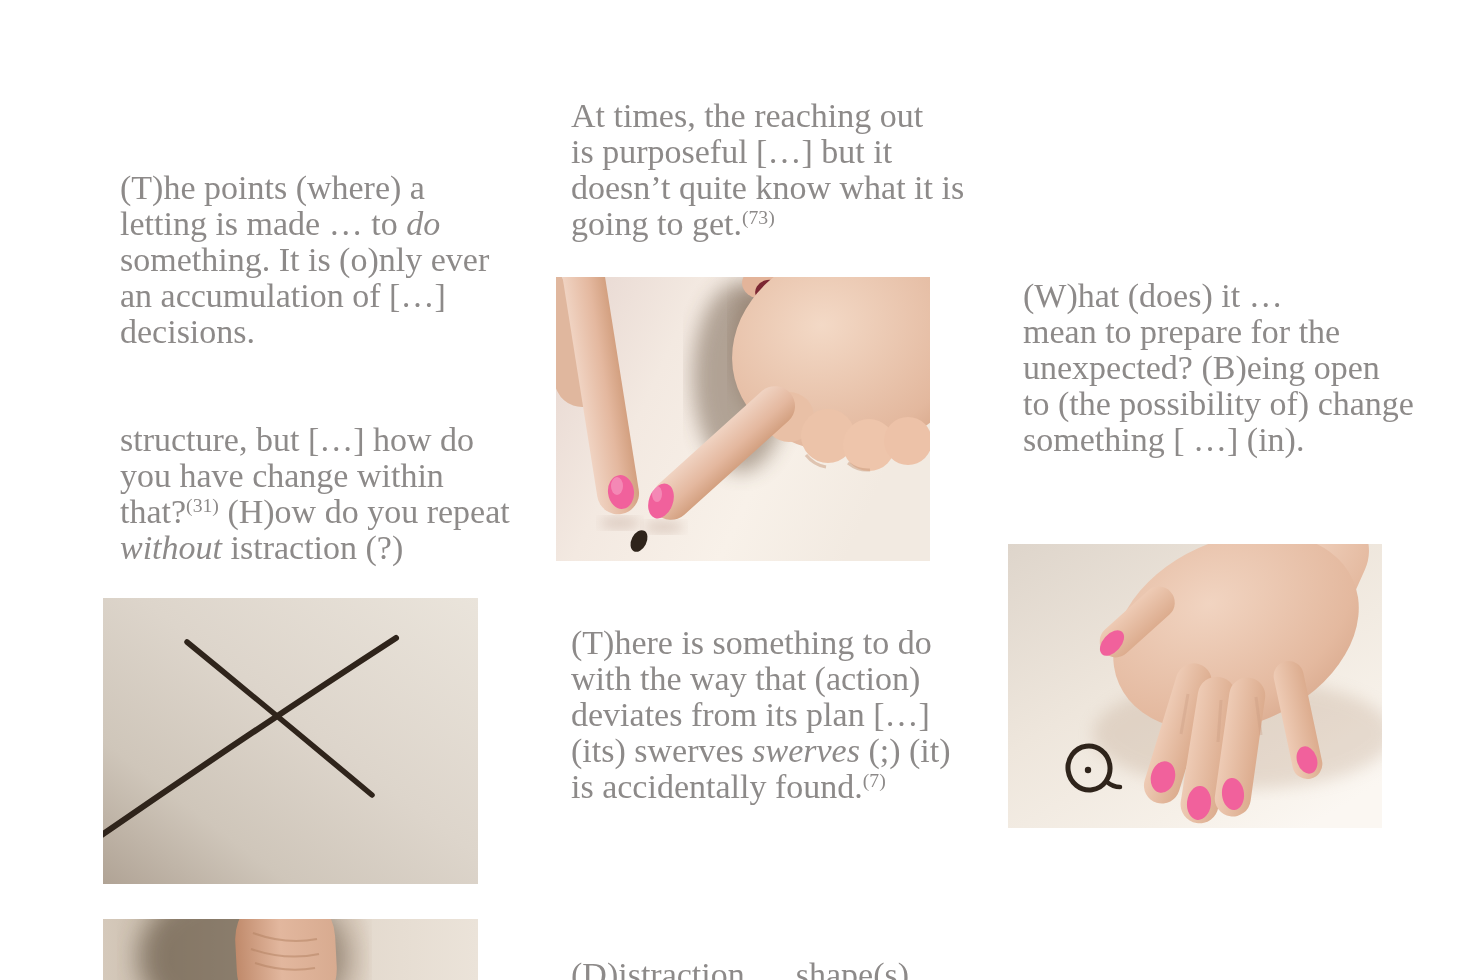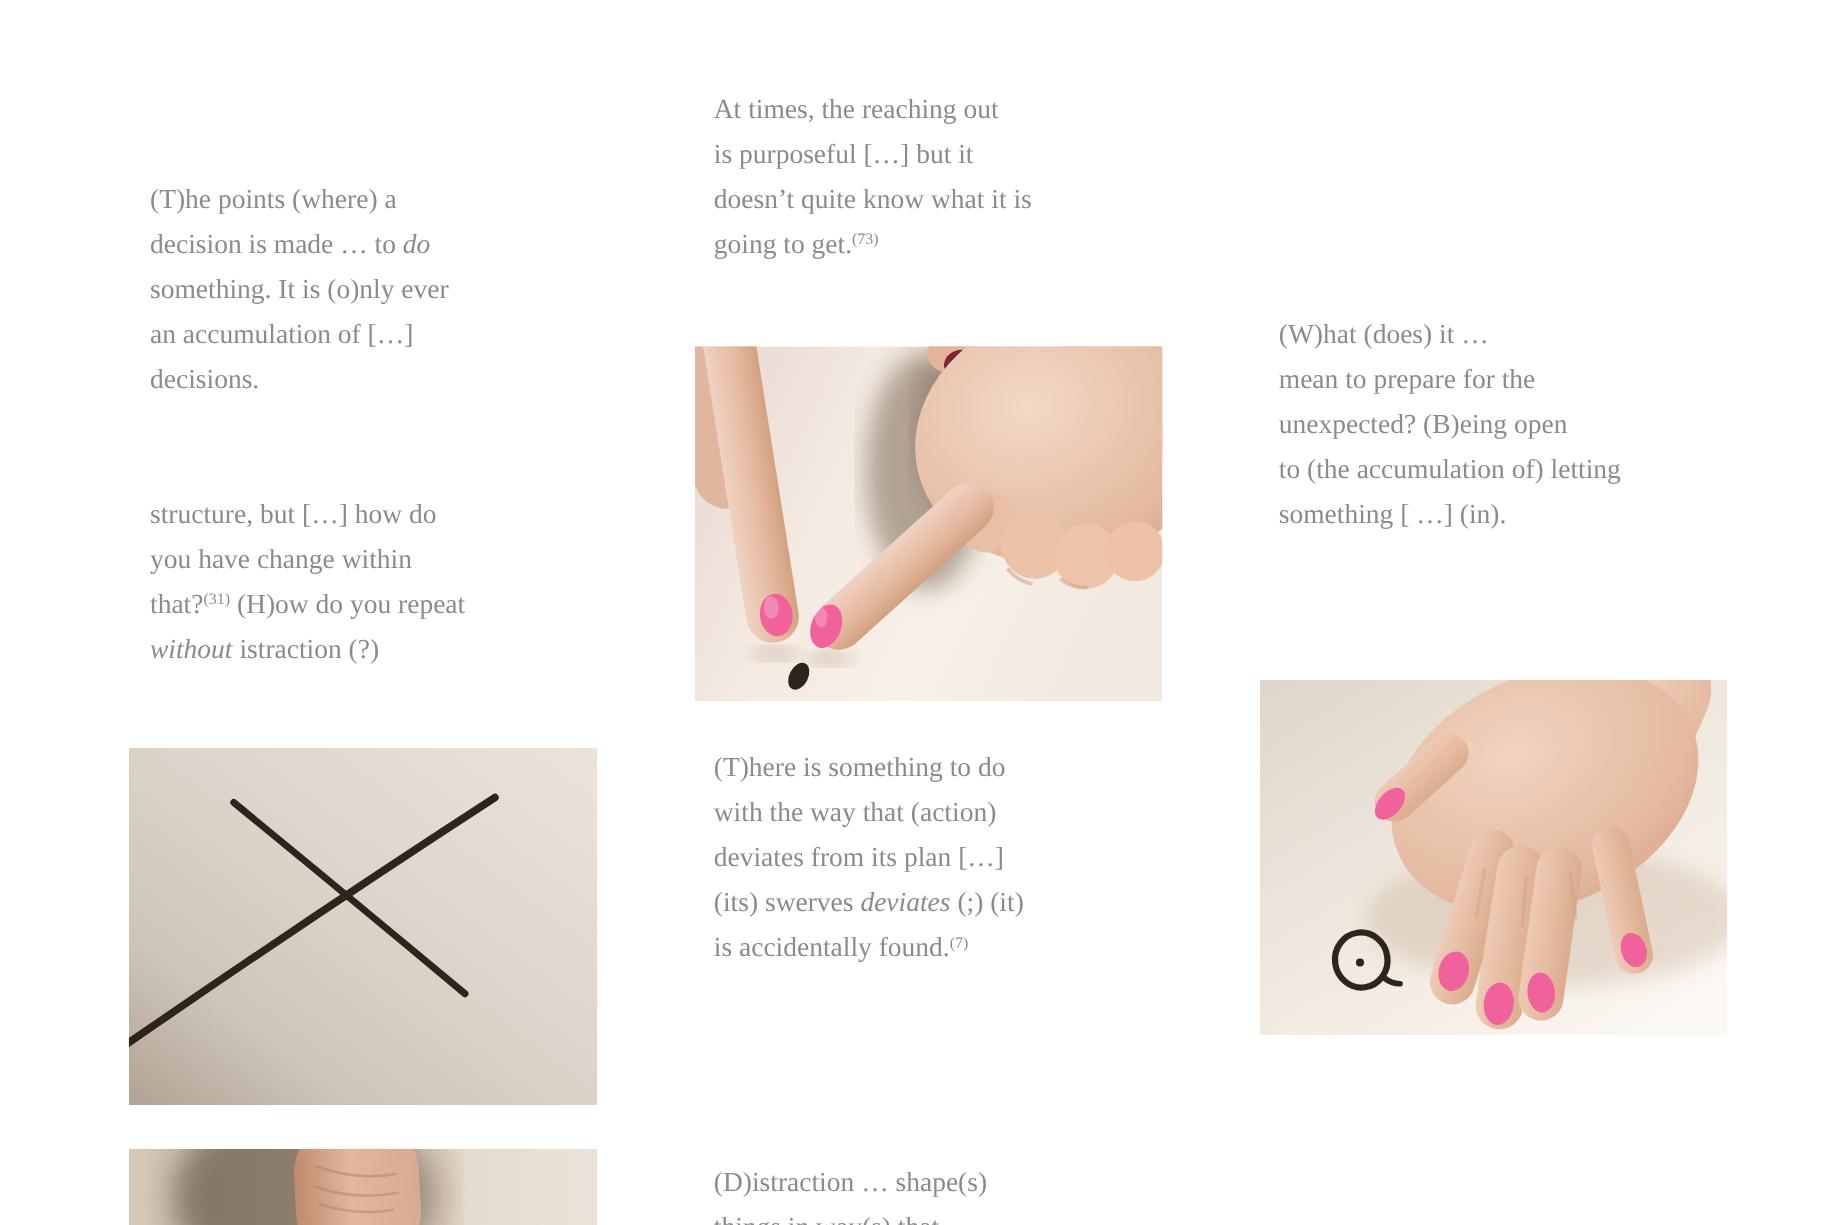--- a/index.html
+++ b/index.html
@@ -3,23 +3,24 @@
 <meta charset="utf-8">
 <style>
   html,body{margin:0;padding:0}
   body{
     width:1476px;height:980px;position:relative;overflow:hidden;
     background:var(--page_bg,#ffffff);
     font-family:"Liberation Serif","DejaVu Serif",serif;
   }
   .tb{
     position:absolute;
-    font-size:22px;line-height:36px;
+    font-size:34px;line-height:36px;
     color:var(--text_gray,#8d8a89);
     white-space:nowrap;
+    margin-top:29px;
   }
   .tb em{}
   .tb sup{font-size:58%;line-height:0;vertical-align:baseline;position:relative;top:-0.55em}
   .fig{position:absolute;overflow:hidden}
   .fig svg{display:block;width:100%;height:100%}
   .nail{fill:var(--nail_pink,#f1619c)}
   .naildark{fill:var(--nail_dark_red,#7c2733)}
   .ink{stroke:var(--ink_dark,#2f241b)}
   .inkfill{fill:var(--ink_dark,#2f241b)}
   
@@ -30,26 +31,26 @@
   #t-mid3{left:571px;top:928px}
   #t-right1{left:1023px;top:249px}
   #f-x{left:103px;top:598px;width:375px;height:286px}
   #f-hands{left:556px;top:277px;width:374px;height:284px}
   #f-circle{left:1008px;top:544px;width:374px;height:284px}
   #f-finger{left:103px;top:919px;width:375px;height:61px}
 </style>
 </head>
 <body style="--page_bg: #ffffff; --text_gray: #8d8a89; --ink_dark: #2f241b; --nail_pink: #f1619c; --nail_dark_red: #7c2733; --skin_light: #f2d8c8; --skin_mid: #e2b69c; --skin_shadow: #c08d72; --paper_beige: #ddd5cb;">
 
-<div class="tb" id="t-left1"><span>(T)he points (where) a</span><br><span>decision is made … to </span><em>do</em><br><span>something. It is (o)nly ever</span><br><span>an accumulation of […]</span><br><span>decisions.</span></div>
+<div class="tb" id="t-left1"><span>(T)he points (where) a</span><br><span>letting is made … to </span><em>do</em><br><span>something. It is (o)nly ever</span><br><span>an accumulation of […]</span><br><span>decisions.</span></div>
 <div class="tb" id="t-left2"><br><span>structure, but […] how do</span><br><span>you have change within</span><br><span>that?</span><sup>(31)</sup><span> (H)ow do you repeat</span><br><em>without</em><span> istraction (?)</span></div>
 <div class="tb" id="t-mid1"><span>At times, the reaching out</span><br><span>is purposeful […] but it</span><br><span>doesn’t quite know what it is</span><br><span>going to get.</span><sup>(73)</sup></div>
-<div class="tb" id="t-mid2"><span>(T)here is something to do</span><br><span>with the way that (action)</span><br><span>deviates from its plan […]</span><br><span>(its) swerves </span><em>deviates</em><span> (;) (it)</span><br><span>is accidentally found.</span><sup>(7)</sup></div>
+<div class="tb" id="t-mid2"><span>(T)here is something to do</span><br><span>with the way that (action)</span><br><span>deviates from its plan […]</span><br><span>(its) swerves </span><em>swerves</em><span> (;) (it)</span><br><span>is accidentally found.</span><sup>(7)</sup></div>
 <div class="tb" id="t-mid3"><span>(D)istraction … shape(s)</span><br><span>things in way(s) that</span></div>
-<div class="tb" id="t-right1"><span>(W)hat (does) it …</span><br><span>mean to prepare for the</span><br><span>unexpected? (B)eing open</span><br><span>to (the accumulation of) letting</span><br><span>something [ …] (in).</span></div>
+<div class="tb" id="t-right1"><span>(W)hat (does) it …</span><br><span>mean to prepare for the</span><br><span>unexpected? (B)eing open</span><br><span>to (the possibility of) change</span><br><span>something [ …] (in).</span></div>
 
 <div class="fig" id="f-x" aria-label="Hand-drawn dark X mark on beige paper">
   <svg viewBox="0 0 375 286">
     <defs>
       <linearGradient id="gx" x1="0" y1="1" x2="1" y2="0">
         <stop offset="0" stop-color="#b0a395"></stop>
         <stop offset="0.25" stop-color="#cfc6ba"></stop>
         <stop offset="0.55" stop-color="#ddd5cb"></stop>
         <stop offset="1" stop-color="#eae4db"></stop>
       </linearGradient>

